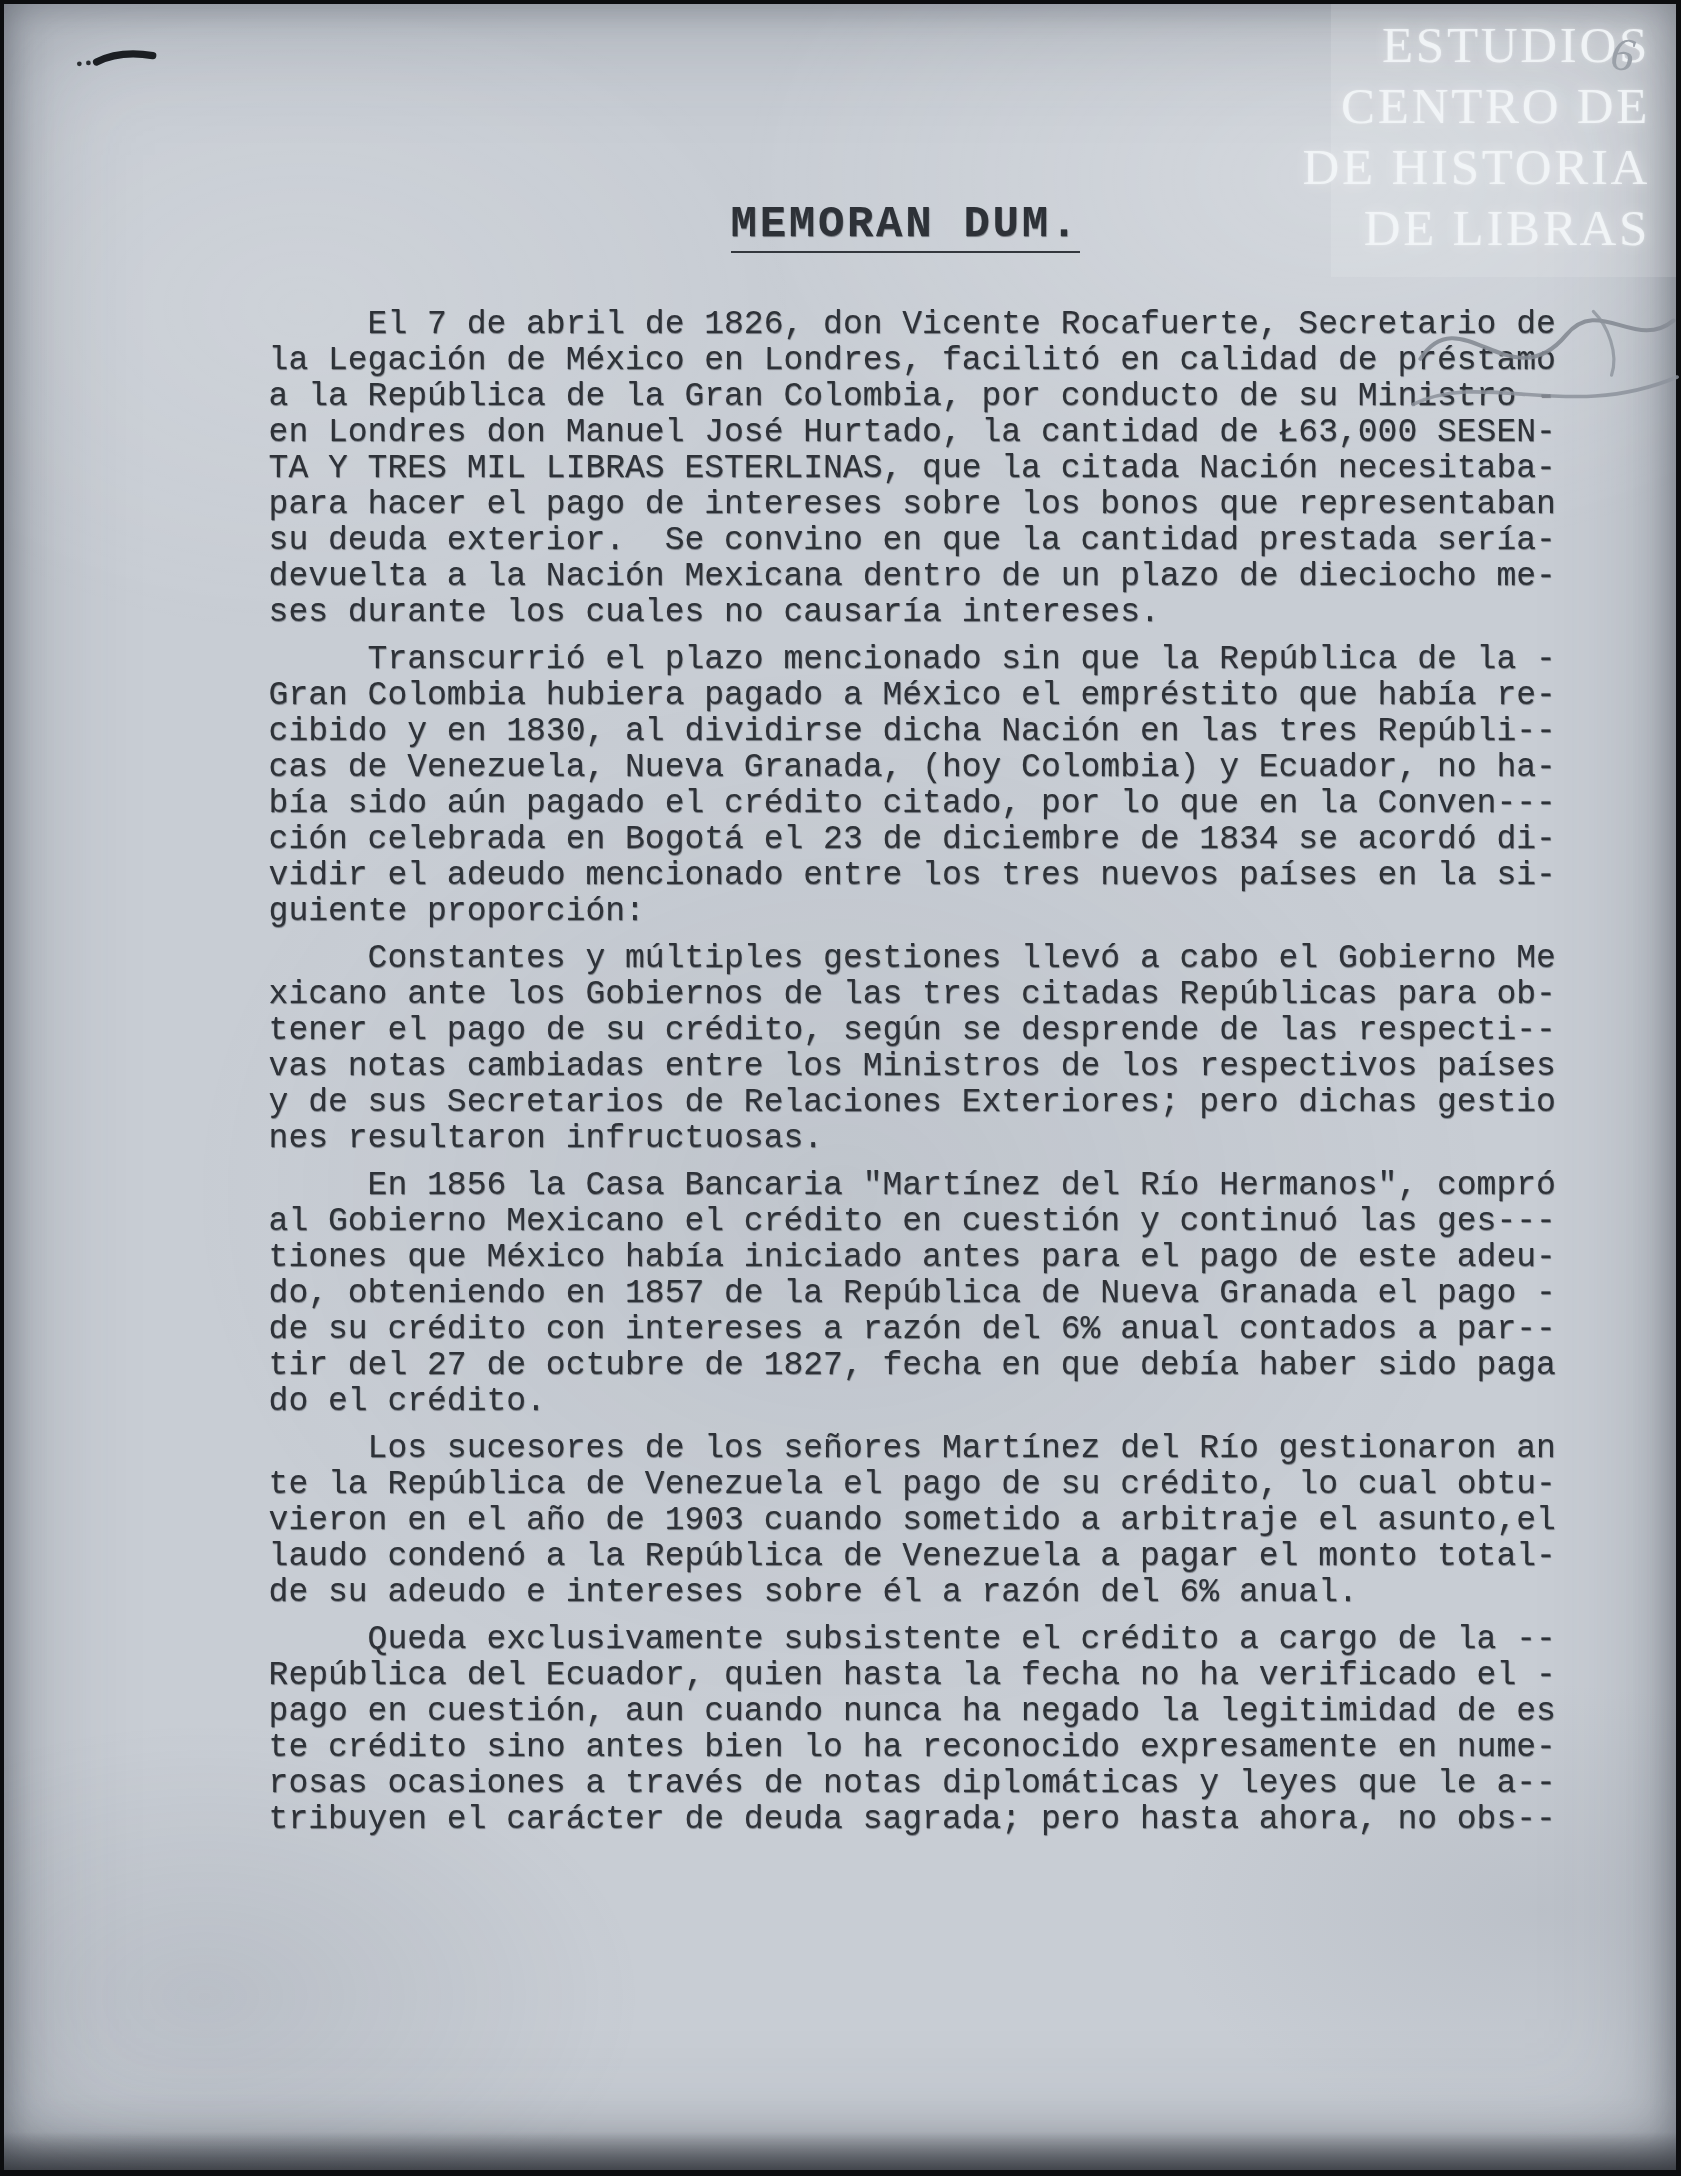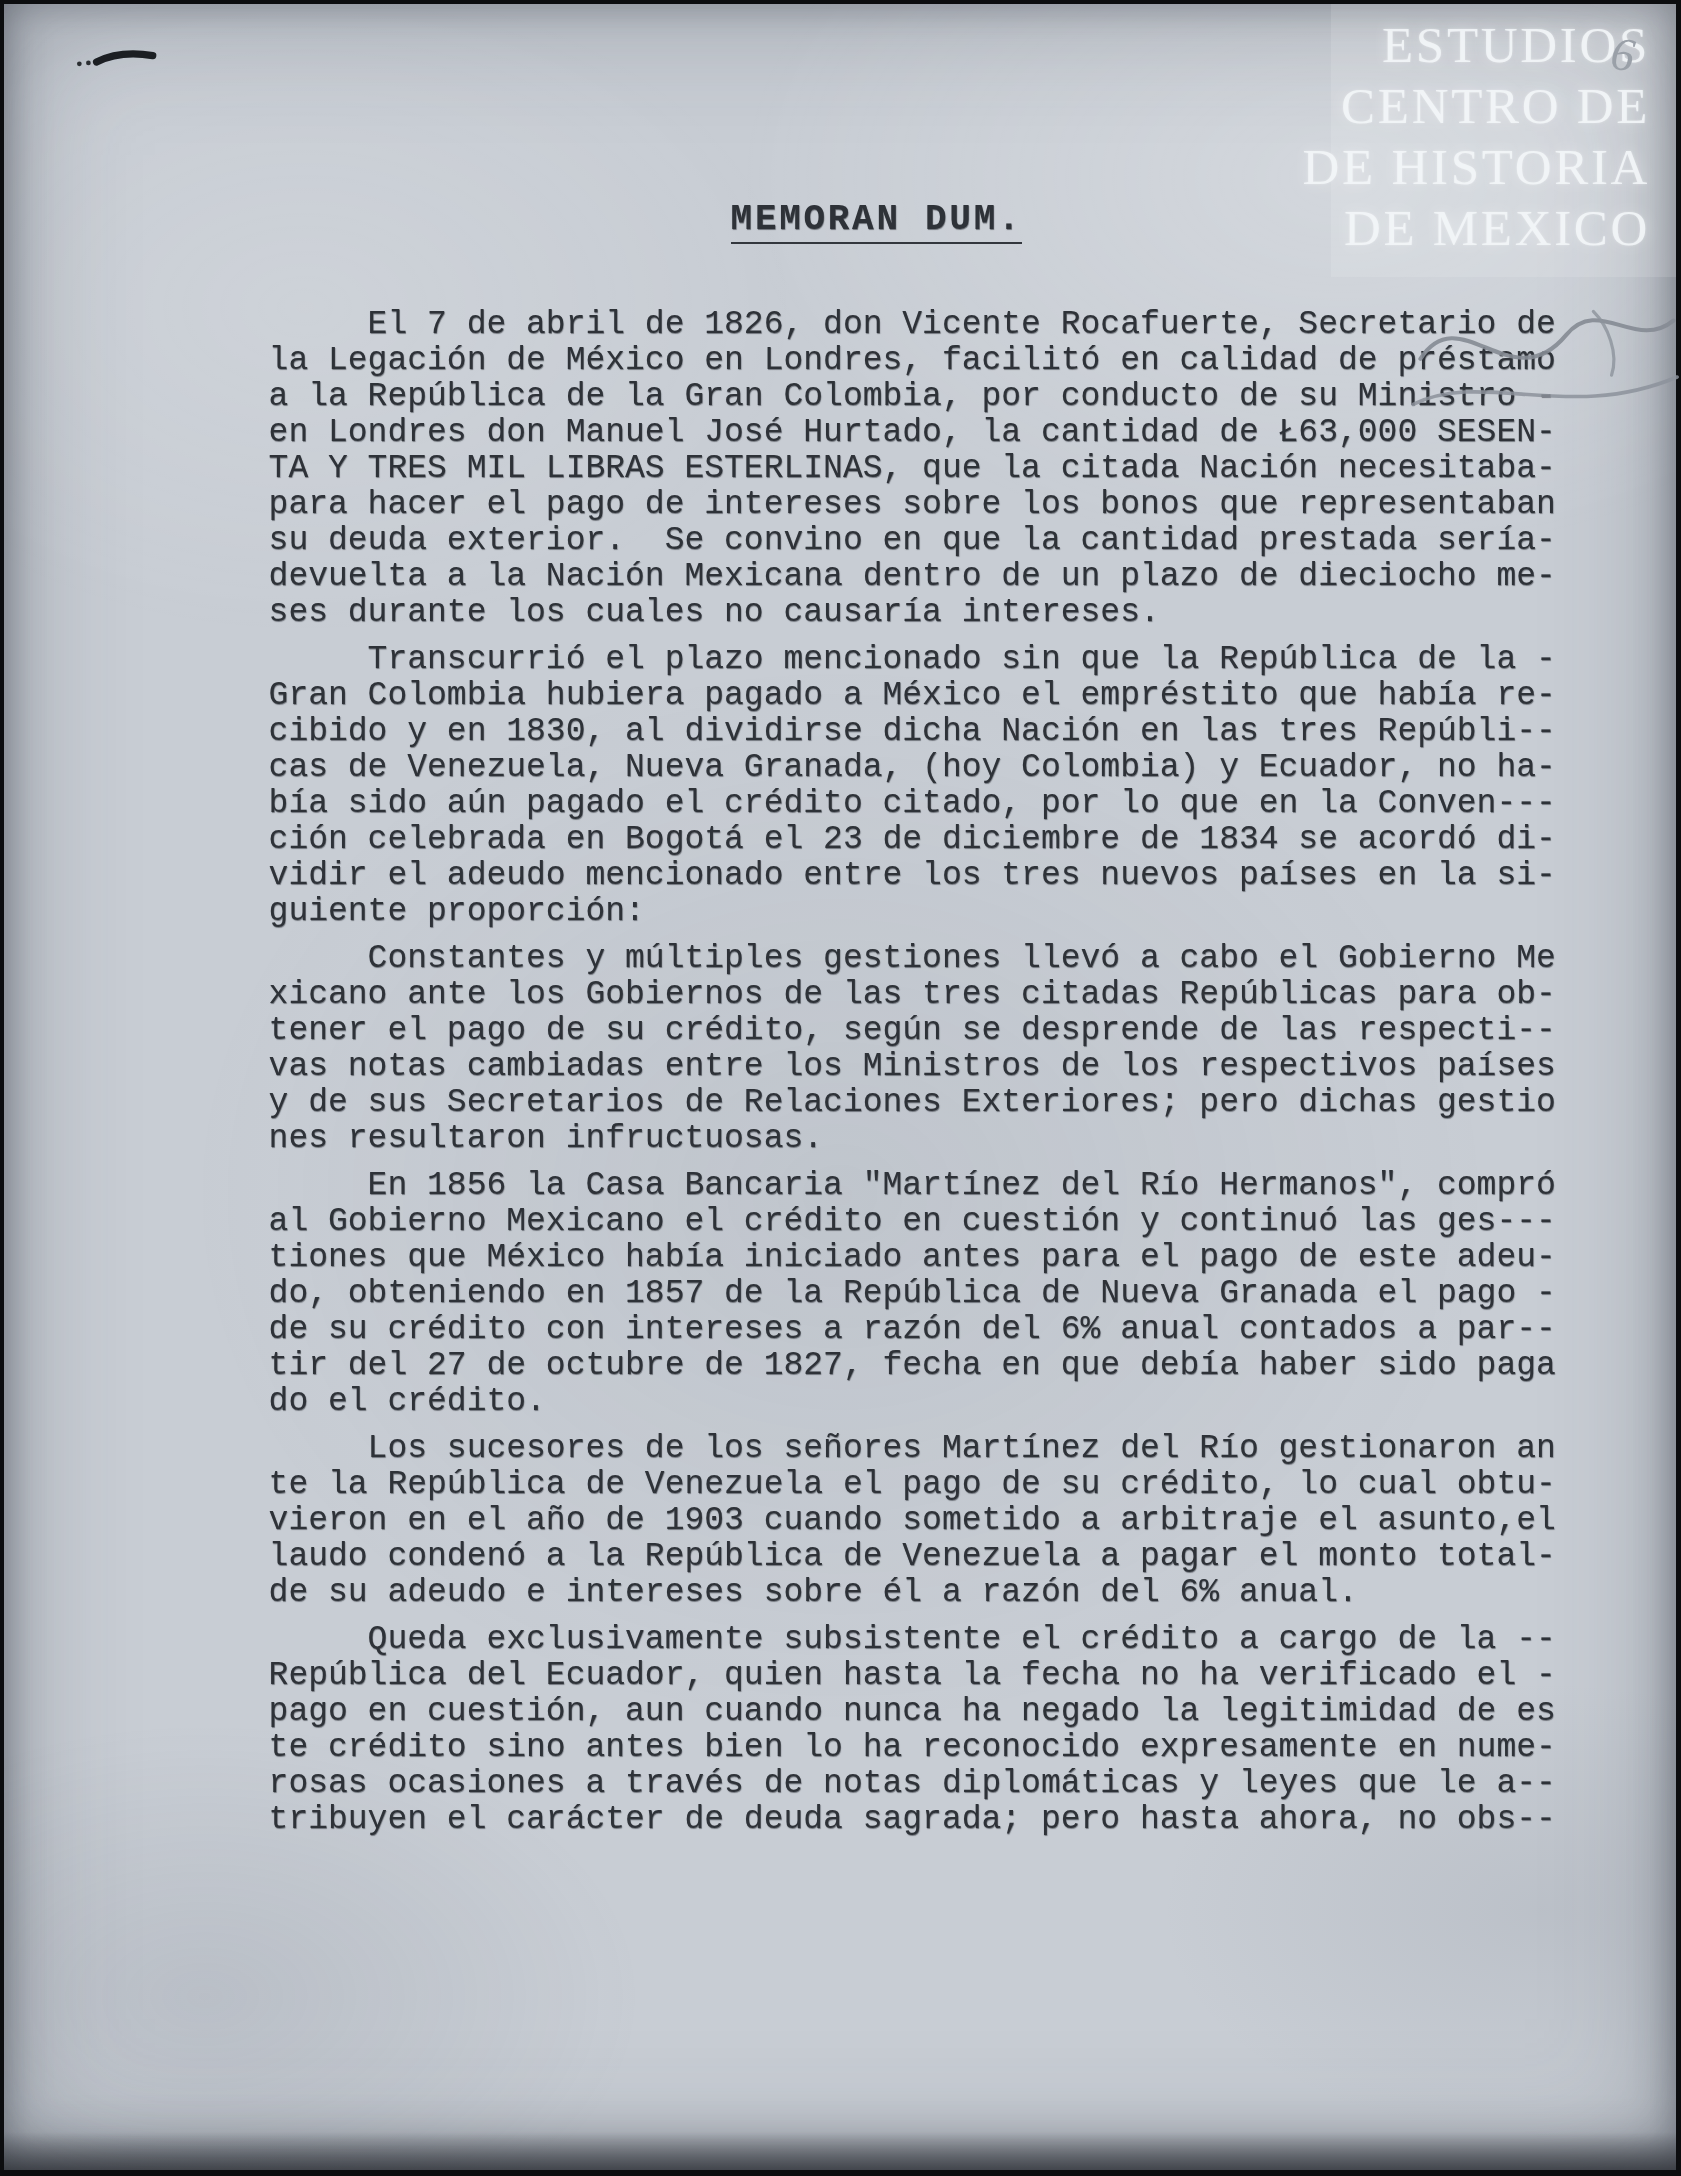--- a/index.html
+++ b/index.html
@@ -27,21 +27,21 @@
   }
   .edge-bottom{
     position:absolute; left:0; right:0; bottom:0; height:38px;
     background:linear-gradient(to bottom, transparent, rgba(18,20,24,0.55));
     pointer-events:none;
   }
   
   .doc-title{
     position:absolute;
     left:727px; top:195px;
-    font-size:36px;
+    font-size:44px;
     font-weight:bold;
     letter-spacing:2.7px;
     color:#2e3238;
     text-shadow:0.5px 0.5px 0.9px rgba(46,50,56,0.6);
     border-bottom:2.7px solid #33373d;
     padding-bottom:2.7px;
     z-index:2;
     white-space:nowrap;
   }
   .content{
@@ -123,21 +123,21 @@
 </head>
 <body>
 
 <div class="paper">
 
   <div class="wm-bg"></div>
   <div class="watermark">
     <div class="wm-line">ESTUDIOS</div>
     <div class="wm-line">CENTRO DE</div>
     <div class="wm-line">DE HISTORIA</div>
-    <div class="wm-line">DE MEXICO</div>
+    <div class="wm-line">DE LIBRAS</div>
   </div>
 
   <svg class="signature-svg" width="284" height="164" viewBox="0 0 312 180">
     <path d="M18,92 C62,24 118,138 178,66 C214,22 254,84 296,50" stroke="#858b94" stroke-width="4.5" fill="none" stroke-linecap="round" opacity="0.9"></path>
     <path d="M10,142 C88,104 182,162 300,112" stroke="#8c929b" stroke-width="4" fill="none" stroke-linecap="round" opacity="0.85"></path>
     <path d="M208,40 C224,56 236,86 228,110" stroke="#8c929b" stroke-width="3.5" fill="none" stroke-linecap="round" opacity="0.8"></path>
   </svg>
 
   <div class="corner-mark">6</div>
 

